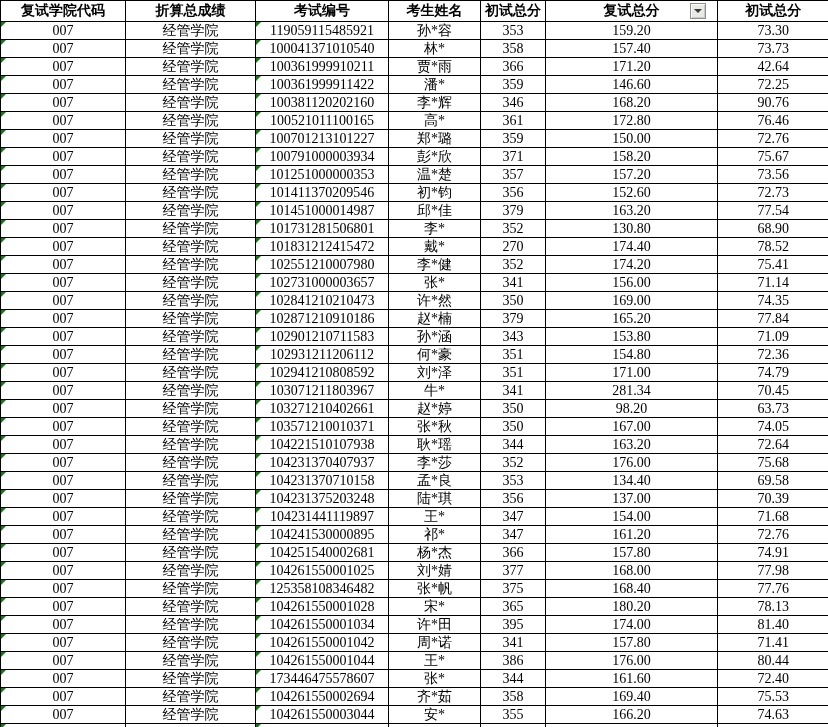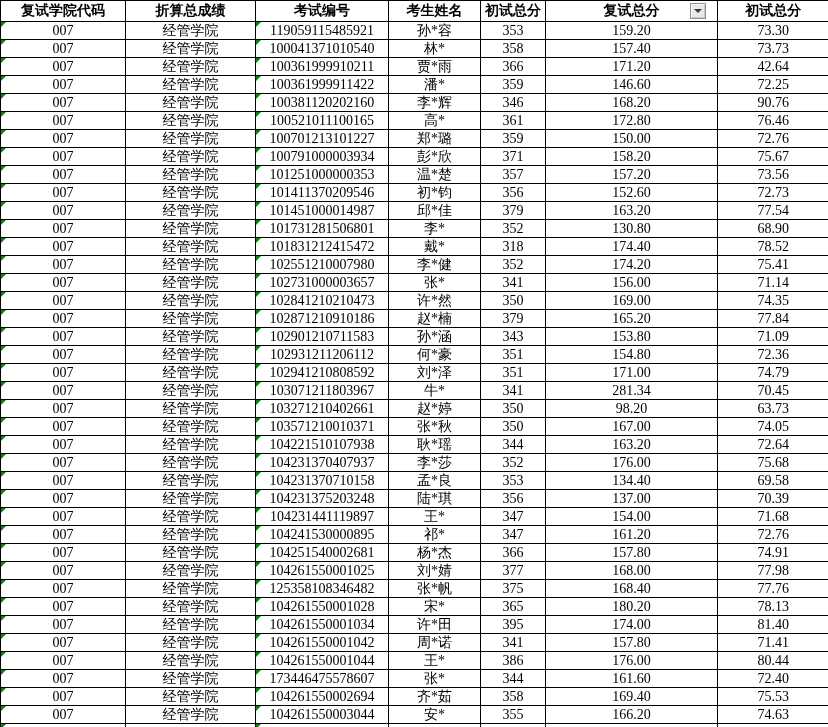--- a/index.html
+++ b/index.html
@@ -203,21 +203,21 @@
           <td><span>李*</span></td>
           <td><span>352</span></td>
           <td><span>130.80</span></td>
           <td><span>68.90</span></td>
         </tr>
         <tr>
           <td><span class="tri"></span><span>007</span></td>
           <td><span>经管学院</span></td>
           <td><span class="tri"></span><span>101831212415472</span></td>
           <td><span>戴*</span></td>
-          <td><span>318</span></td>
+          <td><span>270</span></td>
           <td><span>174.40</span></td>
           <td><span>78.52</span></td>
         </tr>
         <tr>
           <td><span class="tri"></span><span>007</span></td>
           <td><span>经管学院</span></td>
           <td><span class="tri"></span><span>102551210007980</span></td>
           <td><span>李*健</span></td>
           <td><span>352</span></td>
           <td><span>174.20</span></td>

